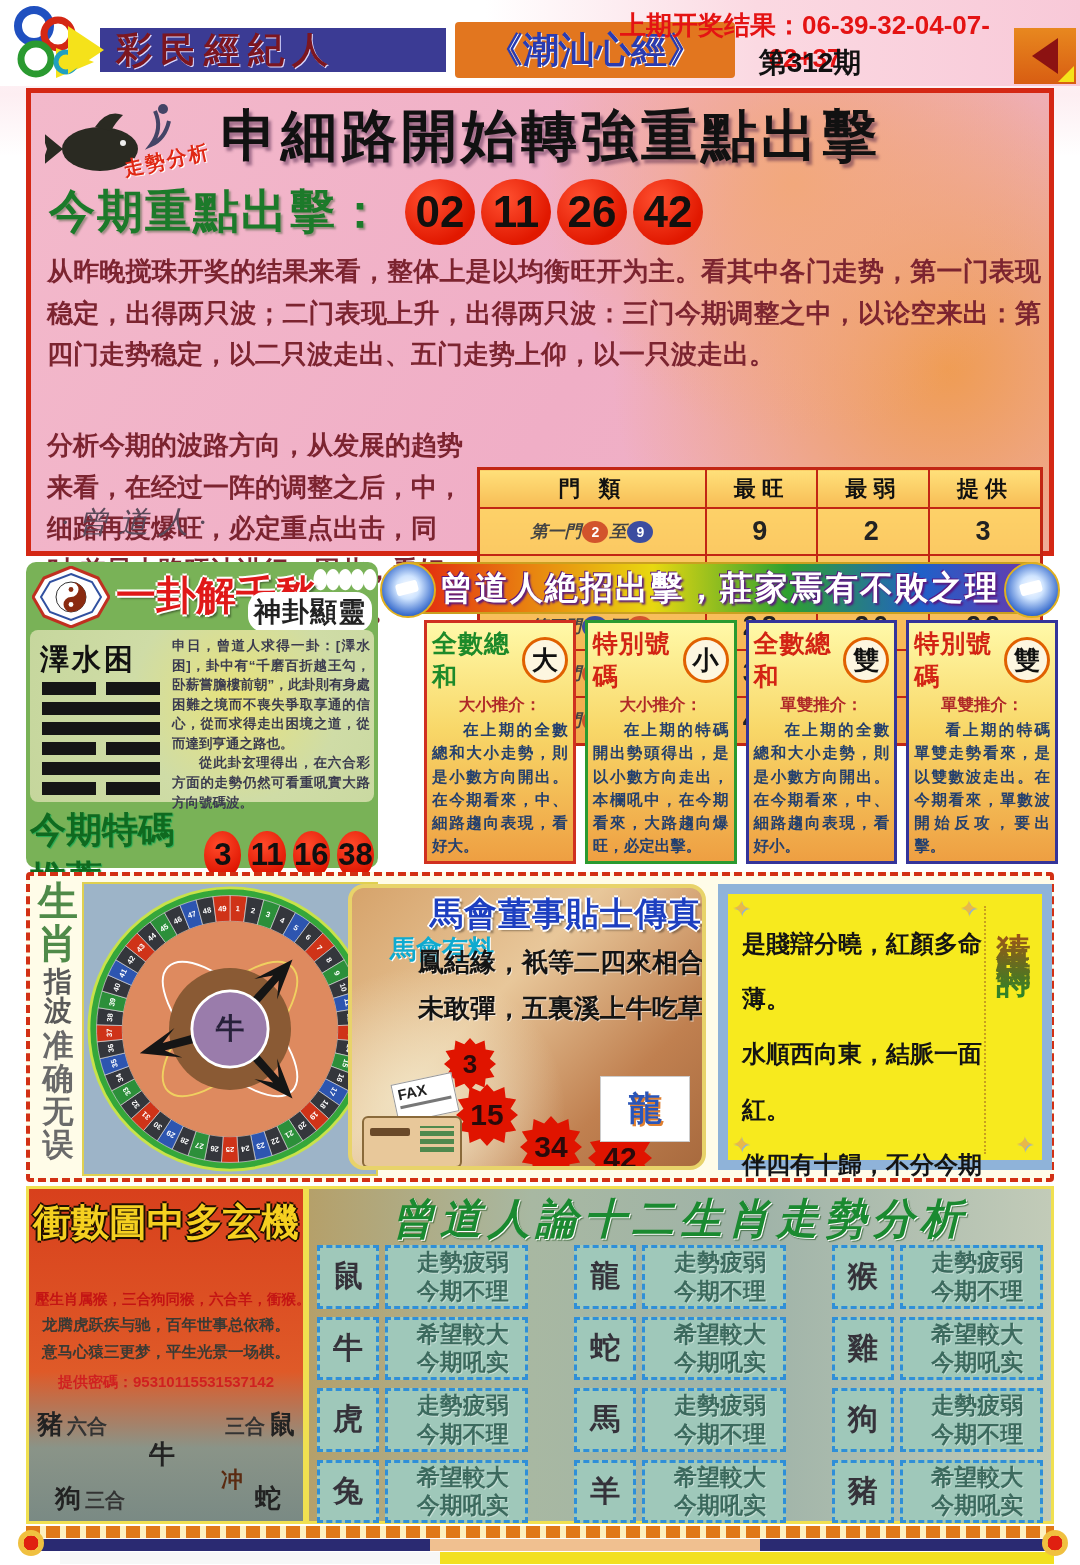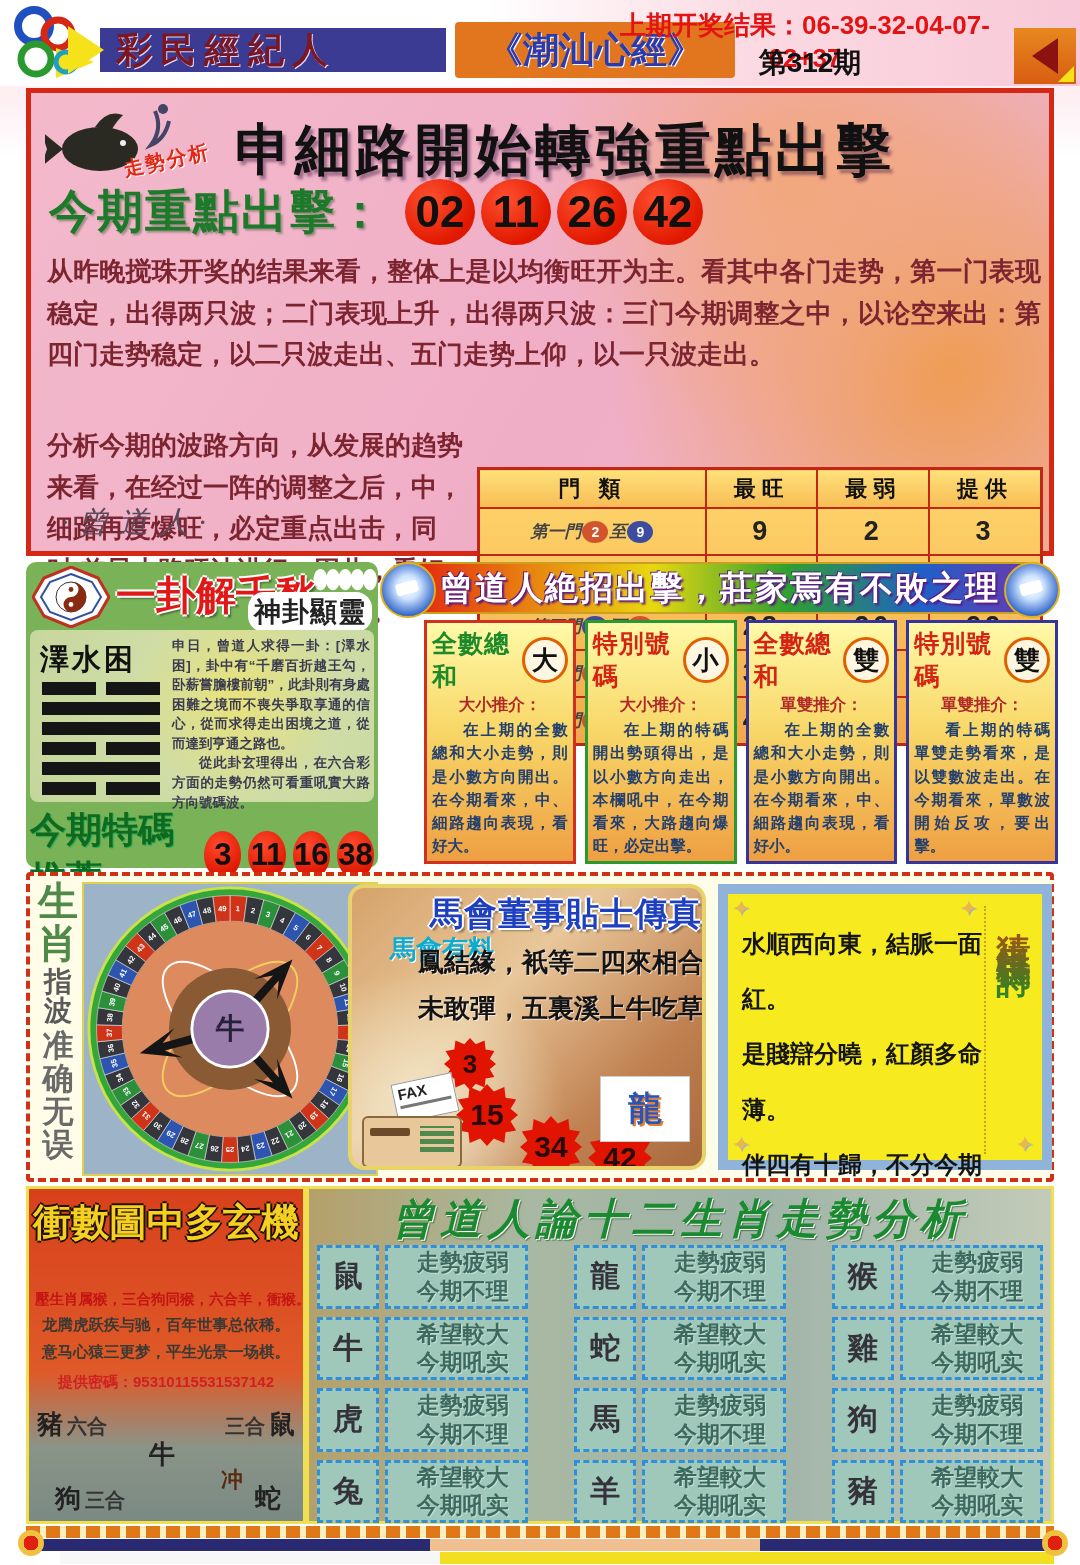--- a/index.html
+++ b/index.html
@@ -30,21 +30,21 @@
                     border-left:16px solid transparent;border-bottom:16px solid #f5e21a;}
   
   .sec1{position:absolute;left:26px;top:88px;width:1028px;height:468px;
         background:radial-gradient(circle at 75% 20%,#f2a87c 0%,rgba(242,168,124,0) 30%),
                    radial-gradient(circle at 90% 60%,#ef9c53 0%,rgba(239,156,83,0) 35%),
                    linear-gradient(120deg,#f3b9cb 0%,#f0aec6 55%,#eeb4c4 100%);
         border:5px solid #d42714;box-sizing:border-box;}
   .fish-logo{position:absolute;left:14px;top:8px;width:170px;height:100px;}
   .fish-caption{position:absolute;left:78px;top:46px;color:#e02814;font-size:20px;font-weight:bold;
                 transform:rotate(-12deg);letter-spacing:2px;text-shadow:1px 1px 0 #fff;}
-  .headline{position:absolute;left:190px;top:6px;width:830px;margin:14px;color:#111;
+  .headline{position:absolute;left:190px;top:6px;width:830px;margin:0;color:#111;
             font-size:56px;font-weight:bold;letter-spacing:4px;white-space:nowrap;
             text-shadow:3px 4px 3px rgba(60,20,60,.45);}
   .focus-row{position:absolute;left:18px;top:86px;display:flex;align-items:center;}
   .focus-label{color:#1c7a2a;font-size:46px;font-weight:bold;letter-spacing:2px;
                text-shadow:2px 2px 2px rgba(0,60,0,.35);}
   .focus-nums{display:flex;margin-left:14px;}
   .focus-ball{width:70px;height:66px;border-radius:50%;background:radial-gradient(circle at 35% 30%,#ff5030,#e11800 70%);
               color:#12100e;font-size:44px;font-weight:bold;display:flex;align-items:center;justify-content:center;
               margin-left:6px;}
   .para1{position:absolute;left:16px;top:158px;width:994px;margin:0;color:#7c2430;font-size:26px;
@@ -543,22 +543,22 @@
       <span class="gift-glyph">龍</span>
     </div>
   </div>
 
   <div class="poempanel">
     <span class="poem-star" style="left:4px;top:2px;">✦</span>
     <span class="poem-star" style="right:64px;top:2px;">✦</span>
     <span class="poem-star" style="left:4px;bottom:2px;">✦</span>
     <span class="poem-star" style="right:8px;bottom:2px;">✦</span>
     <div class="poem-lines">
+      <div>是賤辯分曉，紅顏多命薄。</div>
       <div>水順西向東，結脈一面紅。</div>
-      <div>是賤辯分曉，紅顏多命薄。</div>
       <div>伴四有十歸，不分今期定。</div>
       <div>二九常相伴，二十今期來。</div>
     </div>
     <div class="poem-side">猜生肖特碼詩</div>
   </div>
 </section>
 
 <aside class="mystic">
   <h2 class="mystic-title">衝數圖中多玄機</h2>
   <div class="mystic-l1">壓生肖属猴，三合狗同猴，六合羊，衝猴。</div>

